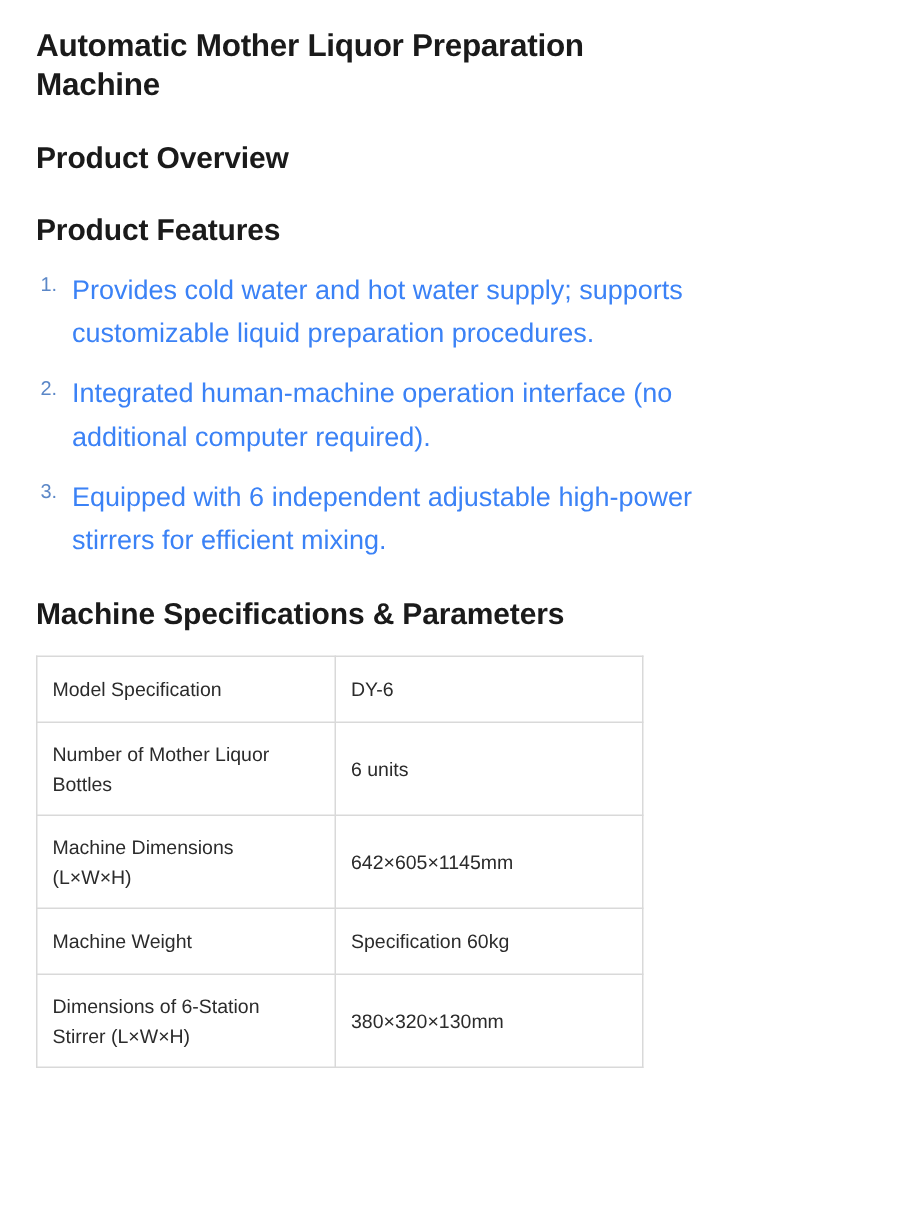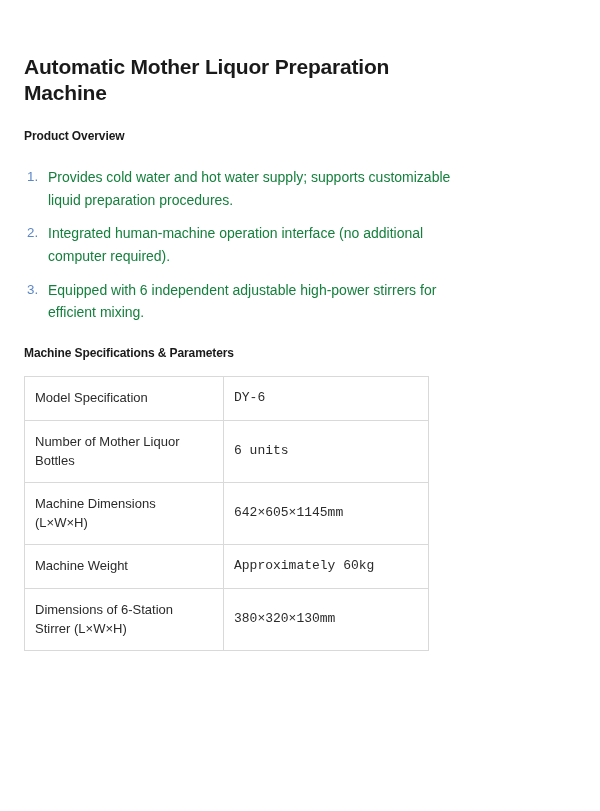--- a/index.html
+++ b/index.html
@@ -11,32 +11,31 @@
     min-height: 811px;
     background: #ffffff;
     font-family: "Liberation Sans", sans-serif;
     color: #222222;
     -webkit-font-smoothing: antialiased;
   }
   .page {
     width: 492px;
     box-sizing: border-box;
     padding: 14px 18px 0 24px;
-    margin-top: 36px;
   }
   h1.doc-title {
     font-size: 21px;
     line-height: 1.25;
     font-weight: bold;
     color: #1a1a1a;
     margin: 4px 0 22px 0;
     letter-spacing: -0.2px;
   }
   h2.section-title {
-    font-size: 12px;
+    font-size: 20px;
     line-height: 1.3;
     font-weight: bold;
     color: #1a1a1a;
     margin: 0 0 12px 0;
     letter-spacing: -0.1px;
   }
   .section {
     margin-bottom: 22px;
   }
   p.overview-text {
@@ -47,23 +46,23 @@
   }
   ol.features {
     margin: 0;
     padding-left: 22px;
     list-style: none;
     counter-reset: feat;
   }
   ol.features li {
     counter-increment: feat;
     position: relative;
-    font-size: 14px;
+    font-size: 18px;
     line-height: 1.62;
-    color: #15803d;
+    color: #3b82f6;
     margin-bottom: 11px;
     padding-left: 2px;
   }
   ol.features li:last-child {
     margin-bottom: 0;
   }
   ol.features li:before {
     content: counter(feat) ".";
     position: absolute;
     left: -19px;
@@ -86,35 +85,35 @@
     color: #2b2b2b;
     padding: 11px 12px 11px 10px;
     vertical-align: middle;
     height: 21px;
   }
   table.spec-table td.spec-label {
     width: 176px;
   }
   table.spec-table td.spec-value {
     width: 182px;
-    font-family: Liberation Mono, monospace;
   }
 </style>
 </head>
 <body>
 
 <div class="page">
 
   <h1 class="doc-title">Automatic Mother Liquor Preparation Machine</h1>
 
   <div class="section">
     <h2 class="section-title">Product Overview</h2>
   </div>
 
   <div class="section">
+    <h2 class="section-title">Product Features</h2>
     <ol class="features">
       <li>Provides cold water and hot water supply; supports customizable liquid preparation procedures.</li>
       <li>Integrated human-machine operation interface (no additional computer required).</li>
       <li>Equipped with 6 independent adjustable high-power stirrers for efficient mixing.</li>
     </ol>
   </div>
 
   <div class="section spec-section">
     <h2 class="section-title">Machine Specifications &amp; Parameters</h2>
     <table class="spec-table">
@@ -126,21 +125,21 @@
         <tr>
           <td class="spec-label">Number of Mother Liquor Bottles</td>
           <td class="spec-value">6 units</td>
         </tr>
         <tr>
           <td class="spec-label">Machine Dimensions (L×W×H)</td>
           <td class="spec-value">642×605×1145mm</td>
         </tr>
         <tr>
           <td class="spec-label">Machine Weight</td>
-          <td class="spec-value">Approximately 60kg</td>
+          <td class="spec-value">Specification 60kg</td>
         </tr>
         <tr>
           <td class="spec-label">Dimensions of 6-Station Stirrer (L×W×H)</td>
           <td class="spec-value">380×320×130mm</td>
         </tr>
       </tbody>
     </table>
   </div>
 
 </div>

